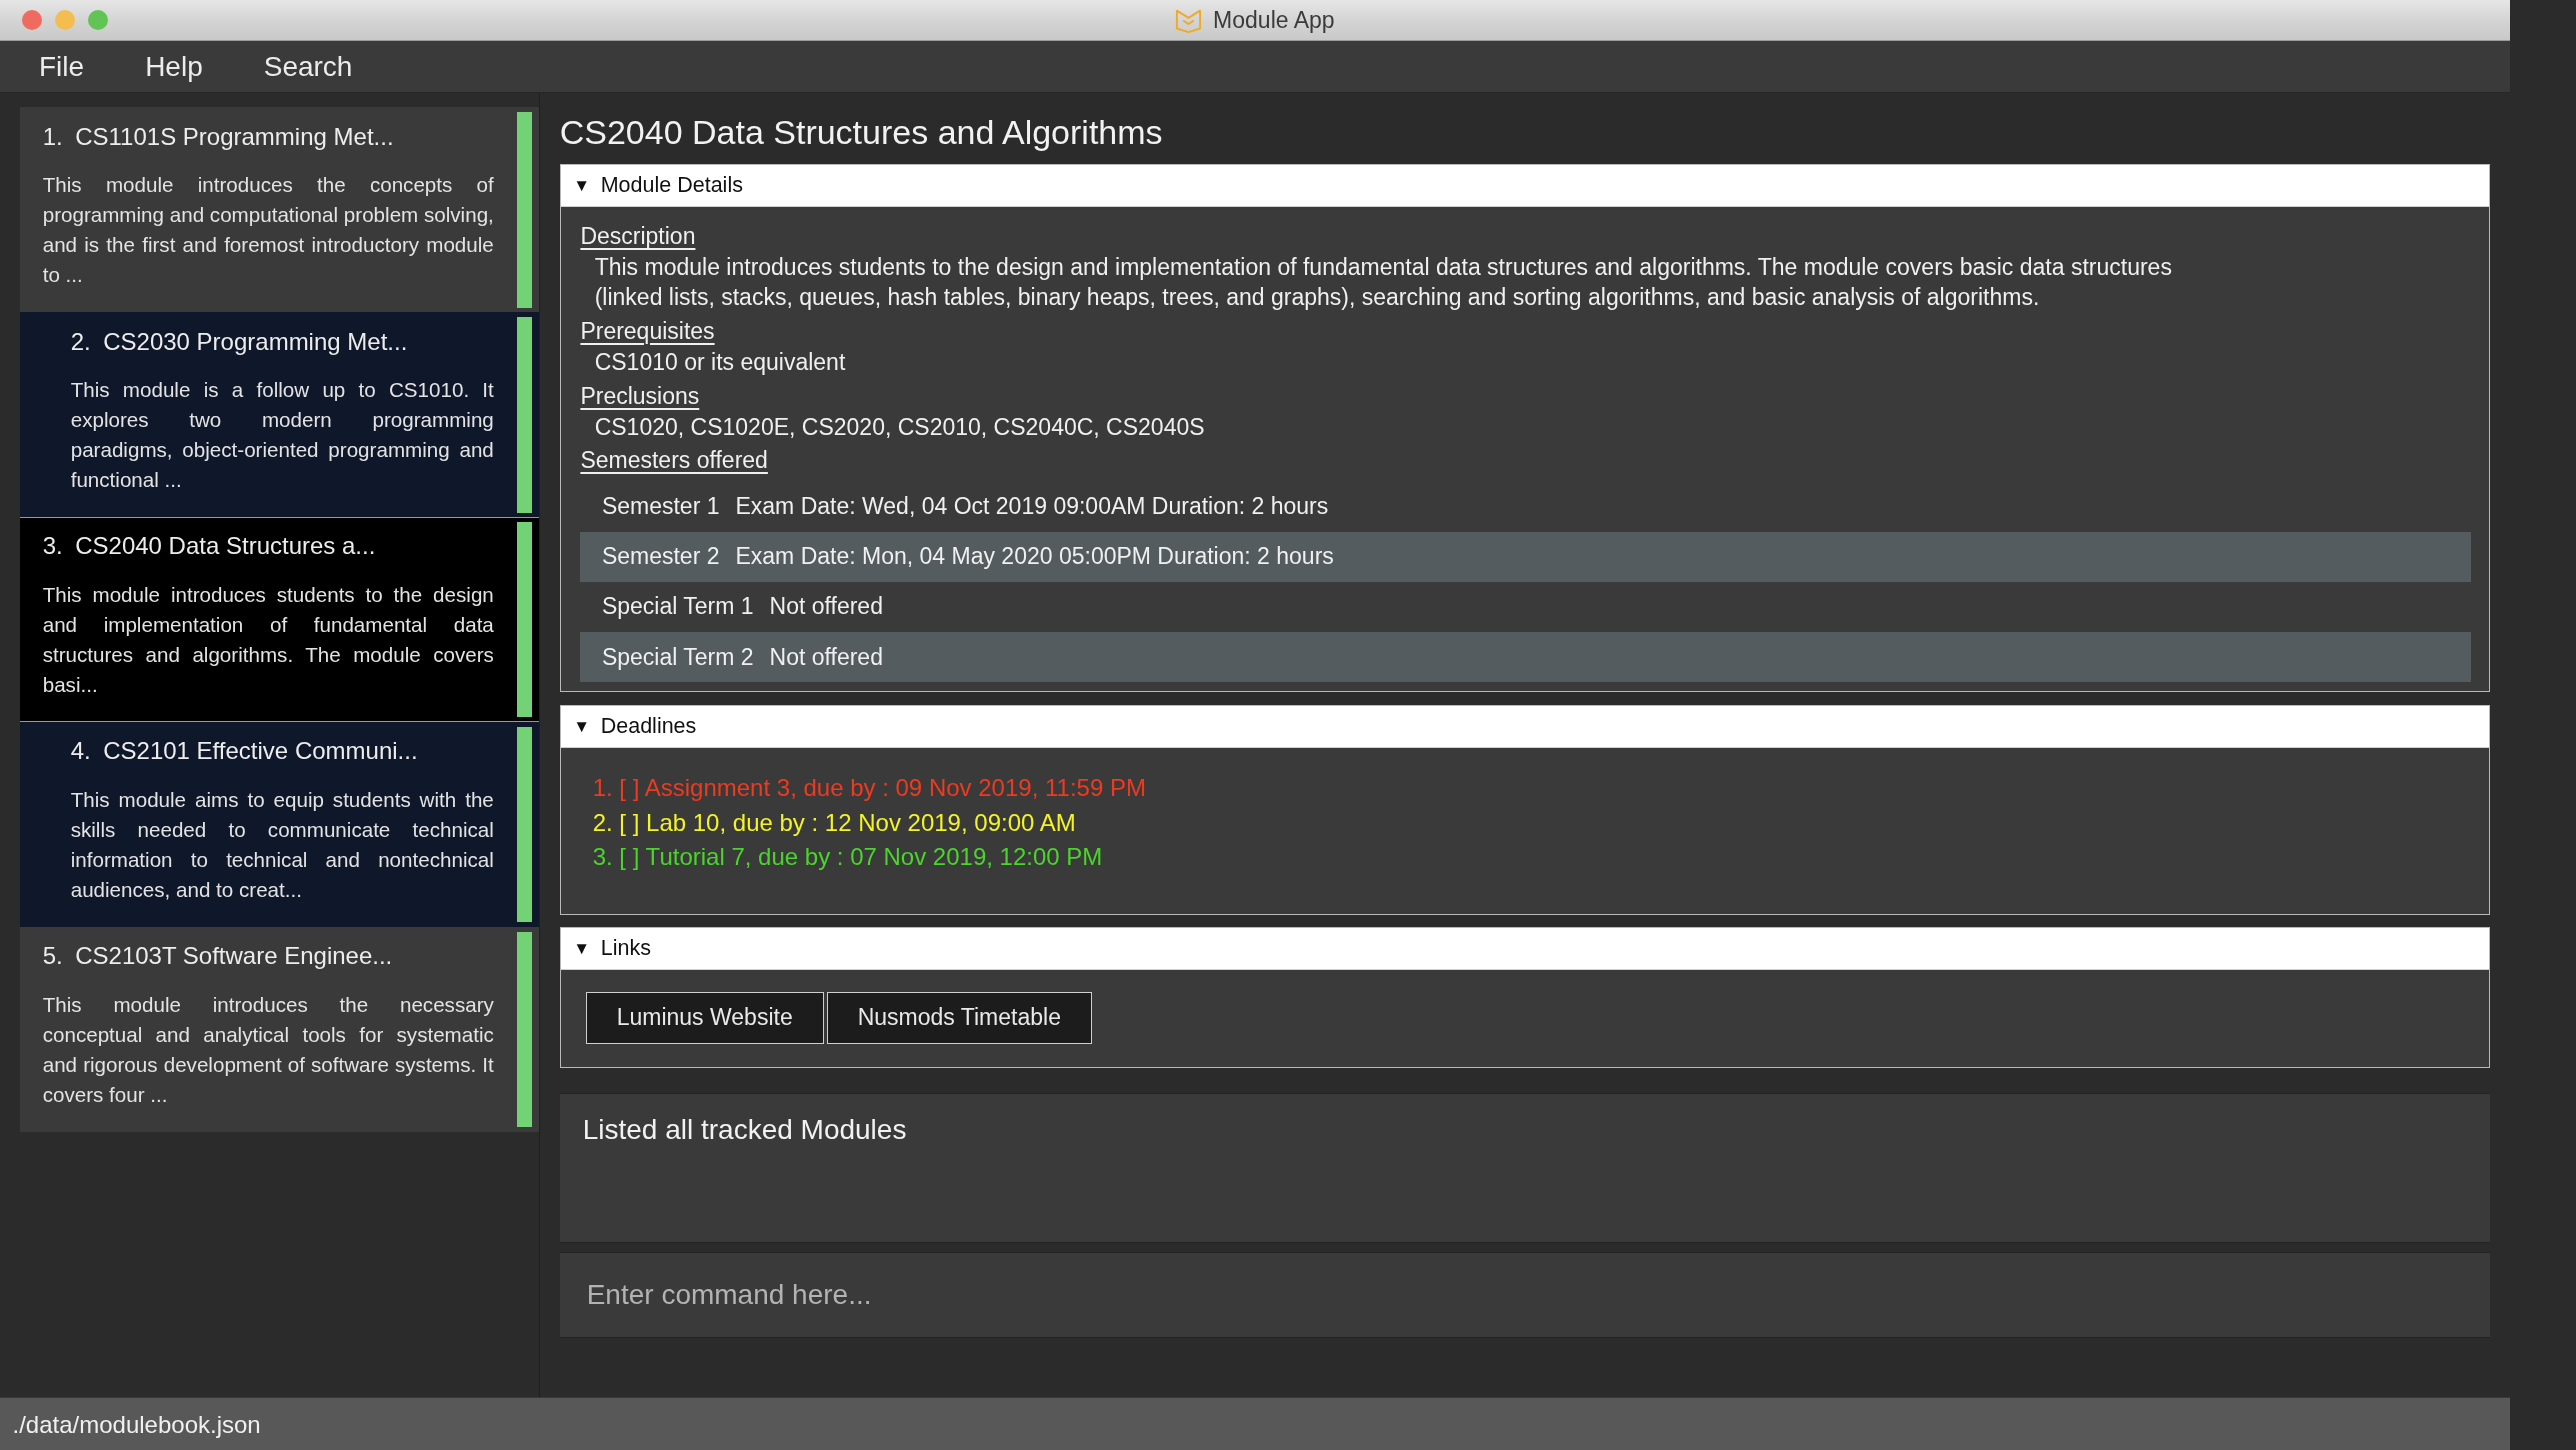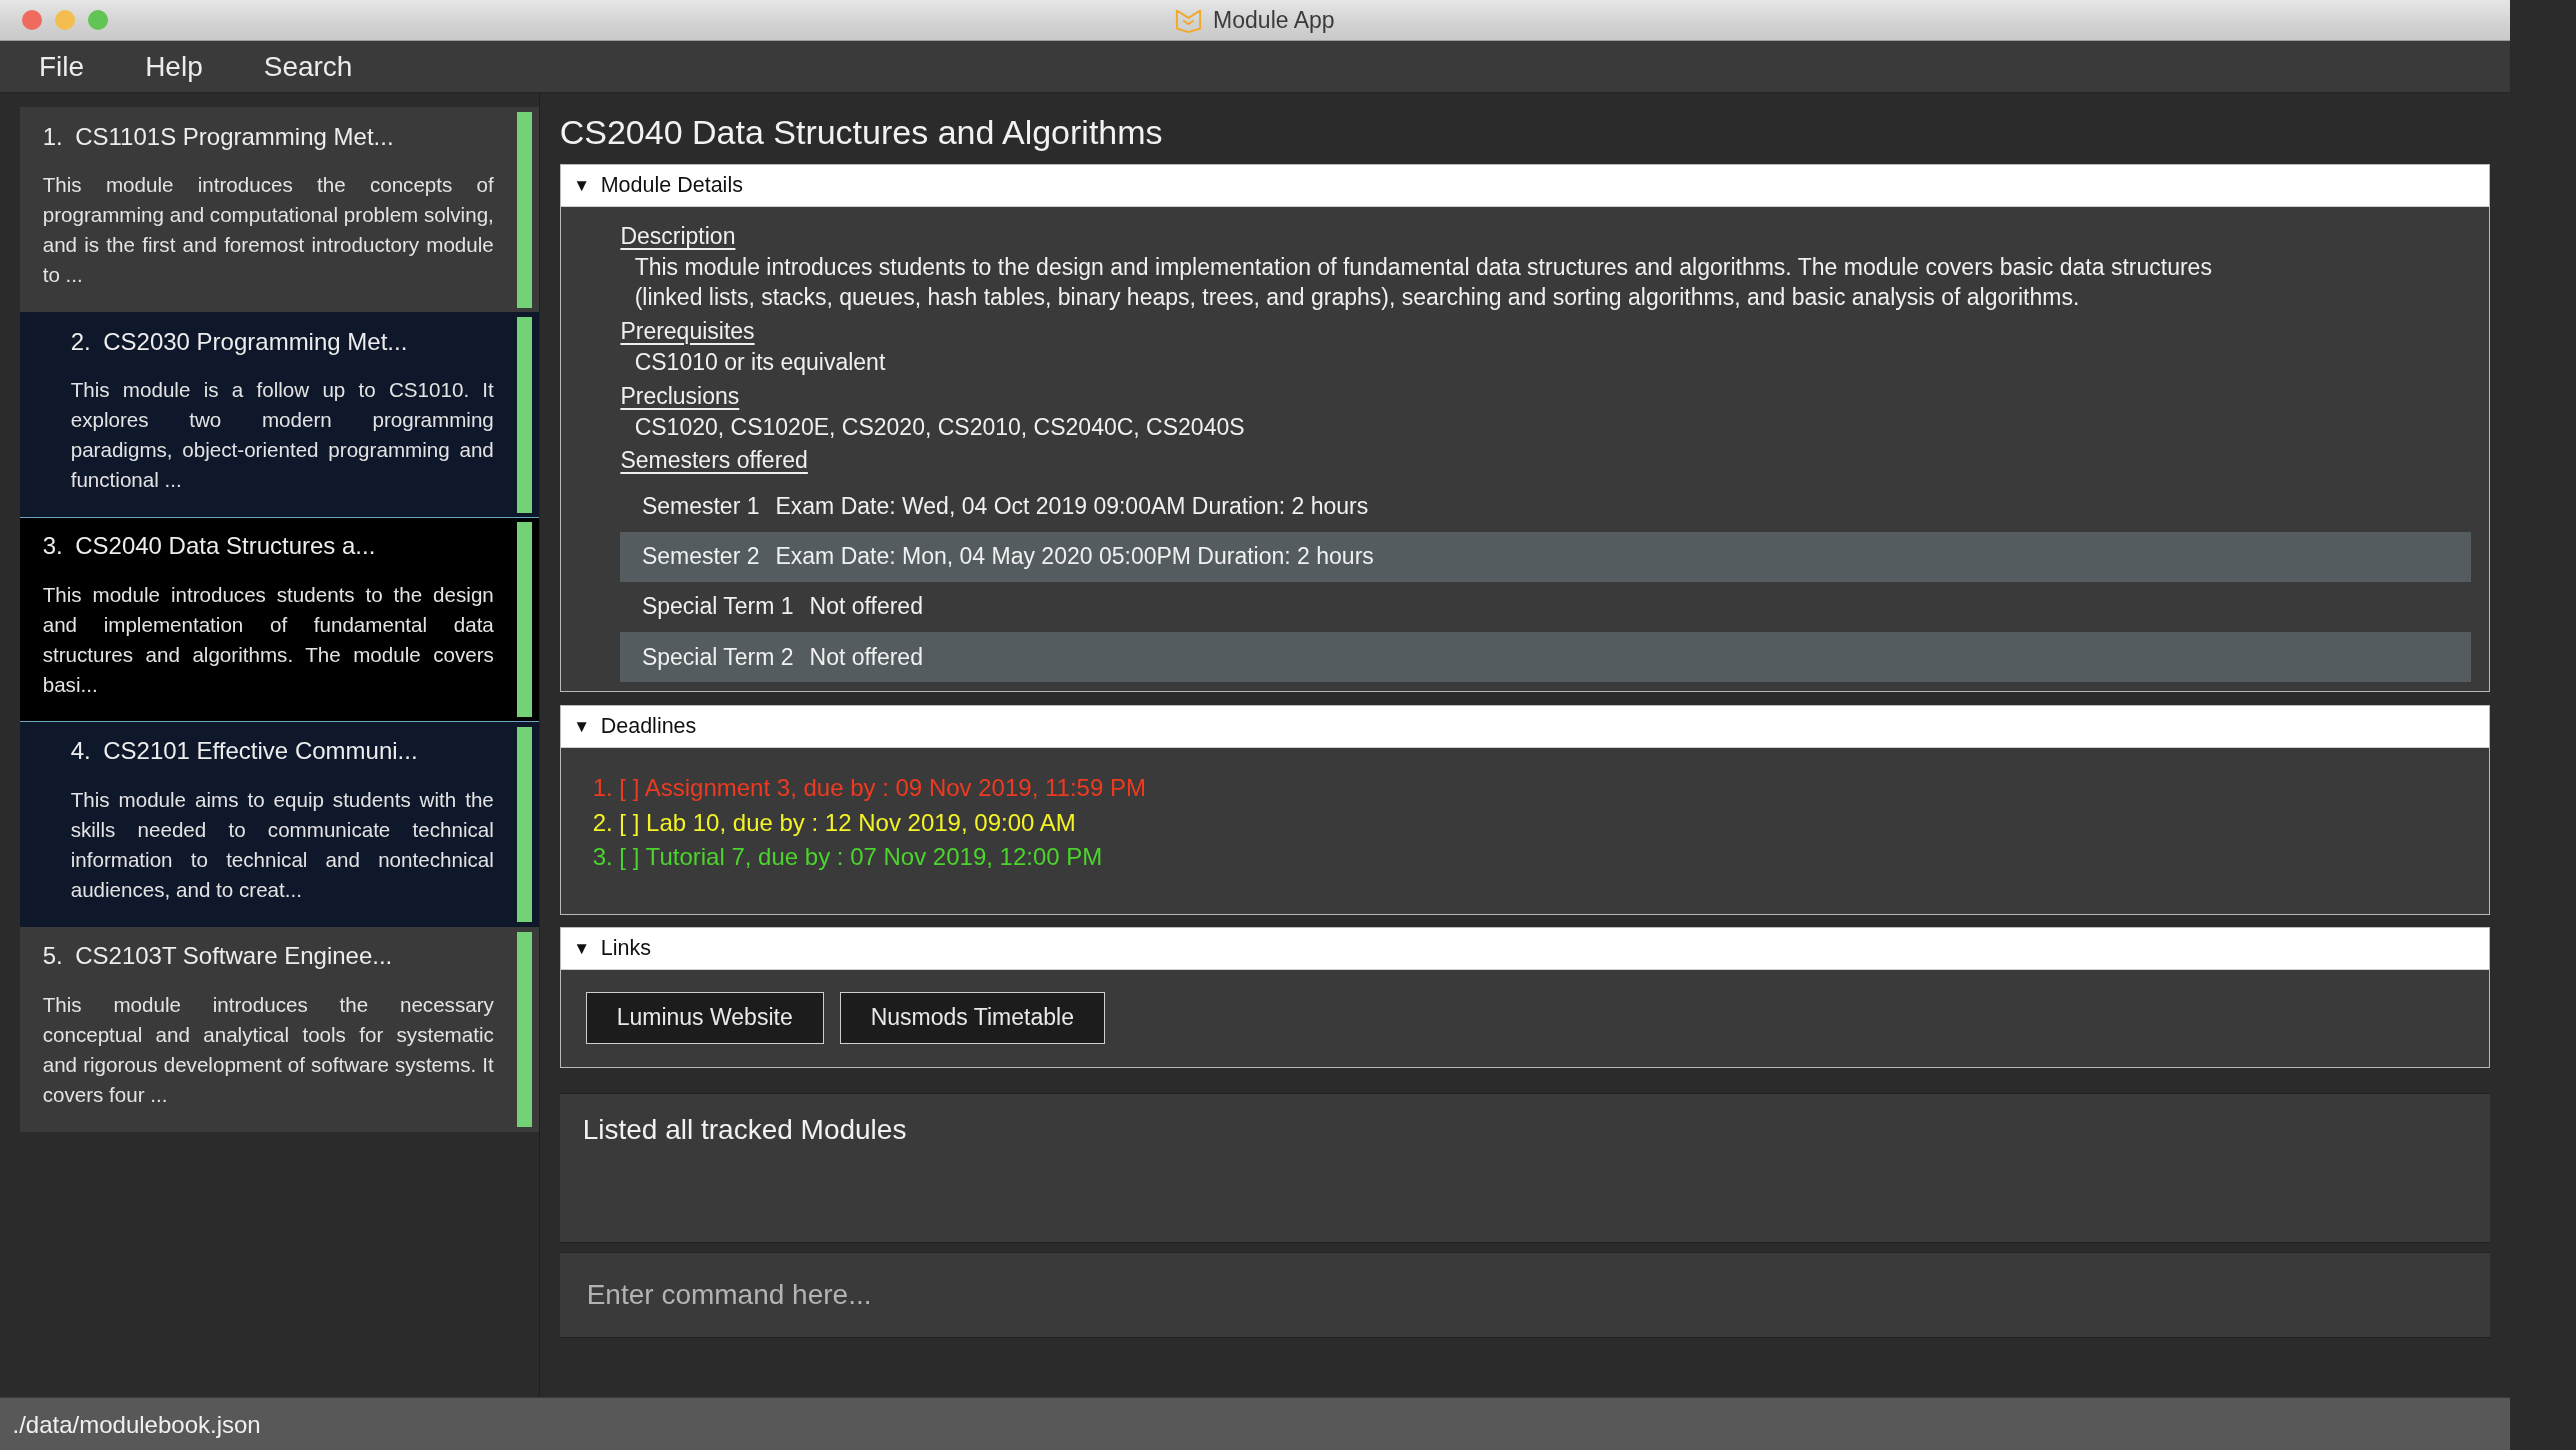--- a/index.html
+++ b/index.html
@@ -86,21 +86,21 @@
   .section { border: 0.9px solid #b9b9b9; margin-bottom: 12.5px; background: #3a3a3a; }
   .section-head {
     background: #ffffff; color: #111; font-size: 21.5px;
     padding: 8px 12.5px; display: flex; align-items: center; gap: 10.7px;
     border-bottom: 0.9px solid #cfcfcf;
   }
   .tri { font-size: 17px; color: #111; line-height: 1; }
   .section-body { background: #3a3a3a; padding: 0; }
 
   
-  .details-body { padding: 14.3px 18px 9px 19.7px; margin-left: 40px; }
+  .details-body { padding: 14.3px 18px 9px 19.7px; }
   .dt-head {
     color: #f0f0f0; font-size: 23px; text-decoration: underline;
     text-underline-offset: 3.6px; margin-top: 1.8px;
   }
   .dt-para {
     color: #f0f0f0; font-size: 23px; line-height: 1.32;
     padding-left: 14.3px; margin: 1.8px 0 5.4px 0;
     white-space: pre-wrap; overflow: hidden;
   }
   .sem-rows { margin-top: 7.2px; }
@@ -109,21 +109,21 @@
     background: #3a3a3a;
   }
   .sem-row.alt { background: #545c60; }
   .sem-row .gap { display: inline-block; width: 16px; }
 
   
   .deadlines-body { padding: 23px 25px 36px 32px; min-height: 166px; border-radius: 17px; }
   .deadline-line { font-size: 24px; line-height: 1.45; white-space: pre; }
 
   
-  .links-body { padding: 21.5px 25px 23px 25px; display: flex; gap: 16px; }
+  .links-body { padding: 21.5px 25px 23px 25px; display: flex; gap: 3px; }
   .link-btn {
     background: #1c1c1c; color: #e9e9e9; font-size: 23px;
     border: 1.8px solid #cfcfcf; padding: 11.6px 30px; cursor: pointer;
     font-family: "Liberation Sans", sans-serif;
   }
 
   
   .result-box {
     margin: 12.5px 19.7px 0 19.7px; background: #3a3a3a;
     border-top: 1.8px solid #222; border-bottom: 1.8px solid #222;

